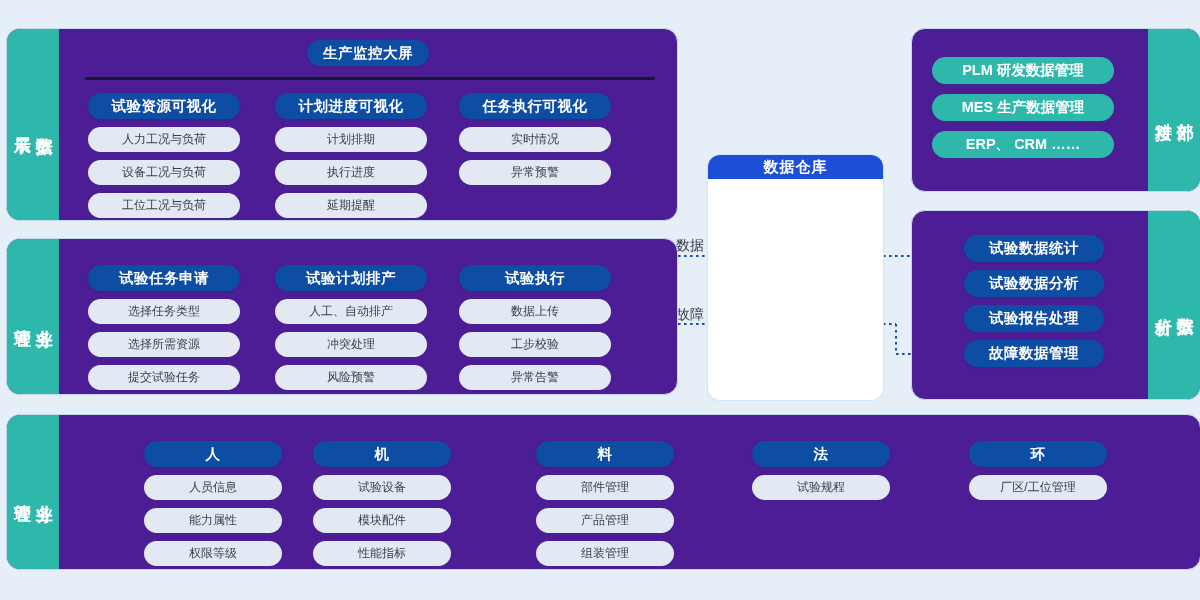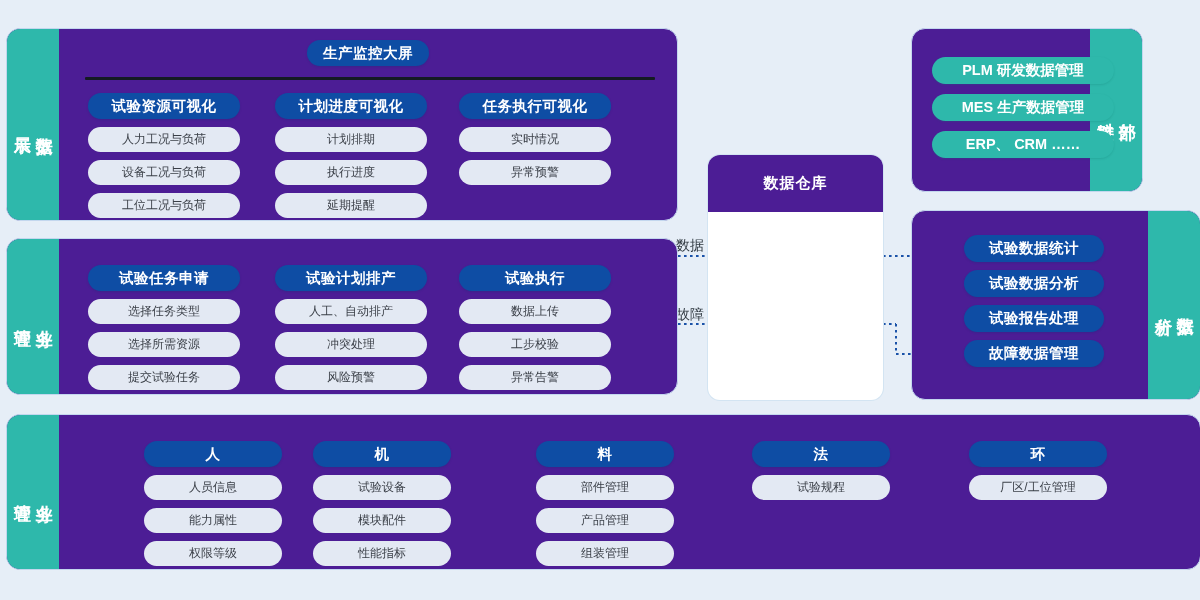--- a/index.html
+++ b/index.html
@@ -85,42 +85,42 @@
     height: 3px; background: #141b22; border-radius: 1px;
   }
   .disp-col { position: absolute; top: 64px; width: 152px; }
   .disp-col .pill-head { margin-bottom: 8px; }
   .disp-col .pill-sub { margin-bottom: 8px; }
   #disp-col-0 { left: 29px; }
   #disp-col-1 { left: 216px; }
   #disp-col-2 { left: 400px; }
 
   
-  #panel-external { left: 911px; top: 28px; width: 232px; height: 164px; }
+  #panel-external { left: 911px; top: 28px; width: 290px; height: 164px; }
   #panel-external .side-tab { order: 2; }
   #ext-list { position: absolute; left: 20px; top: 28px; width: 182px; }
   #ext-list .pill-teal { margin-bottom: 10px; }
 
   
   #panel-biz1 { left: 6px; top: 238px; width: 672px; height: 157px; }
   .biz-col { position: absolute; top: 26px; width: 152px; }
   .biz-col .pill-head { margin-bottom: 8px; }
   .biz-col .pill-sub { margin-bottom: 8px; }
   #biz-col-0 { left: 29px; }
   #biz-col-1 { left: 216px; }
   #biz-col-2 { left: 400px; }
 
   
   #panel-warehouse {
     position: absolute; left: 708px; top: 155px; width: 175px; height: 245px;
     background: #ffffff; border-radius: 12px; overflow: hidden;
     box-shadow: 0 0 0 1px #d3e4f2;
   }
   #warehouse-head {
-    height: 57px; background: #4c1d95; color: #fff;
+    height: 24px; background: #1d4ed8; color: #fff;
     font-weight: bold; font-size: 15px;
     display: flex; align-items: center; justify-content: center;
     letter-spacing: 1px;
   }
   #db-list { padding: 38px 14px 0 14px; }
   .db-cyl {
     position: relative; height: 30px; margin-bottom: 16px;
     background: #3cb4a8;
     border-radius: 50% / 18%;
     display: flex; align-items: center; justify-content: center;

